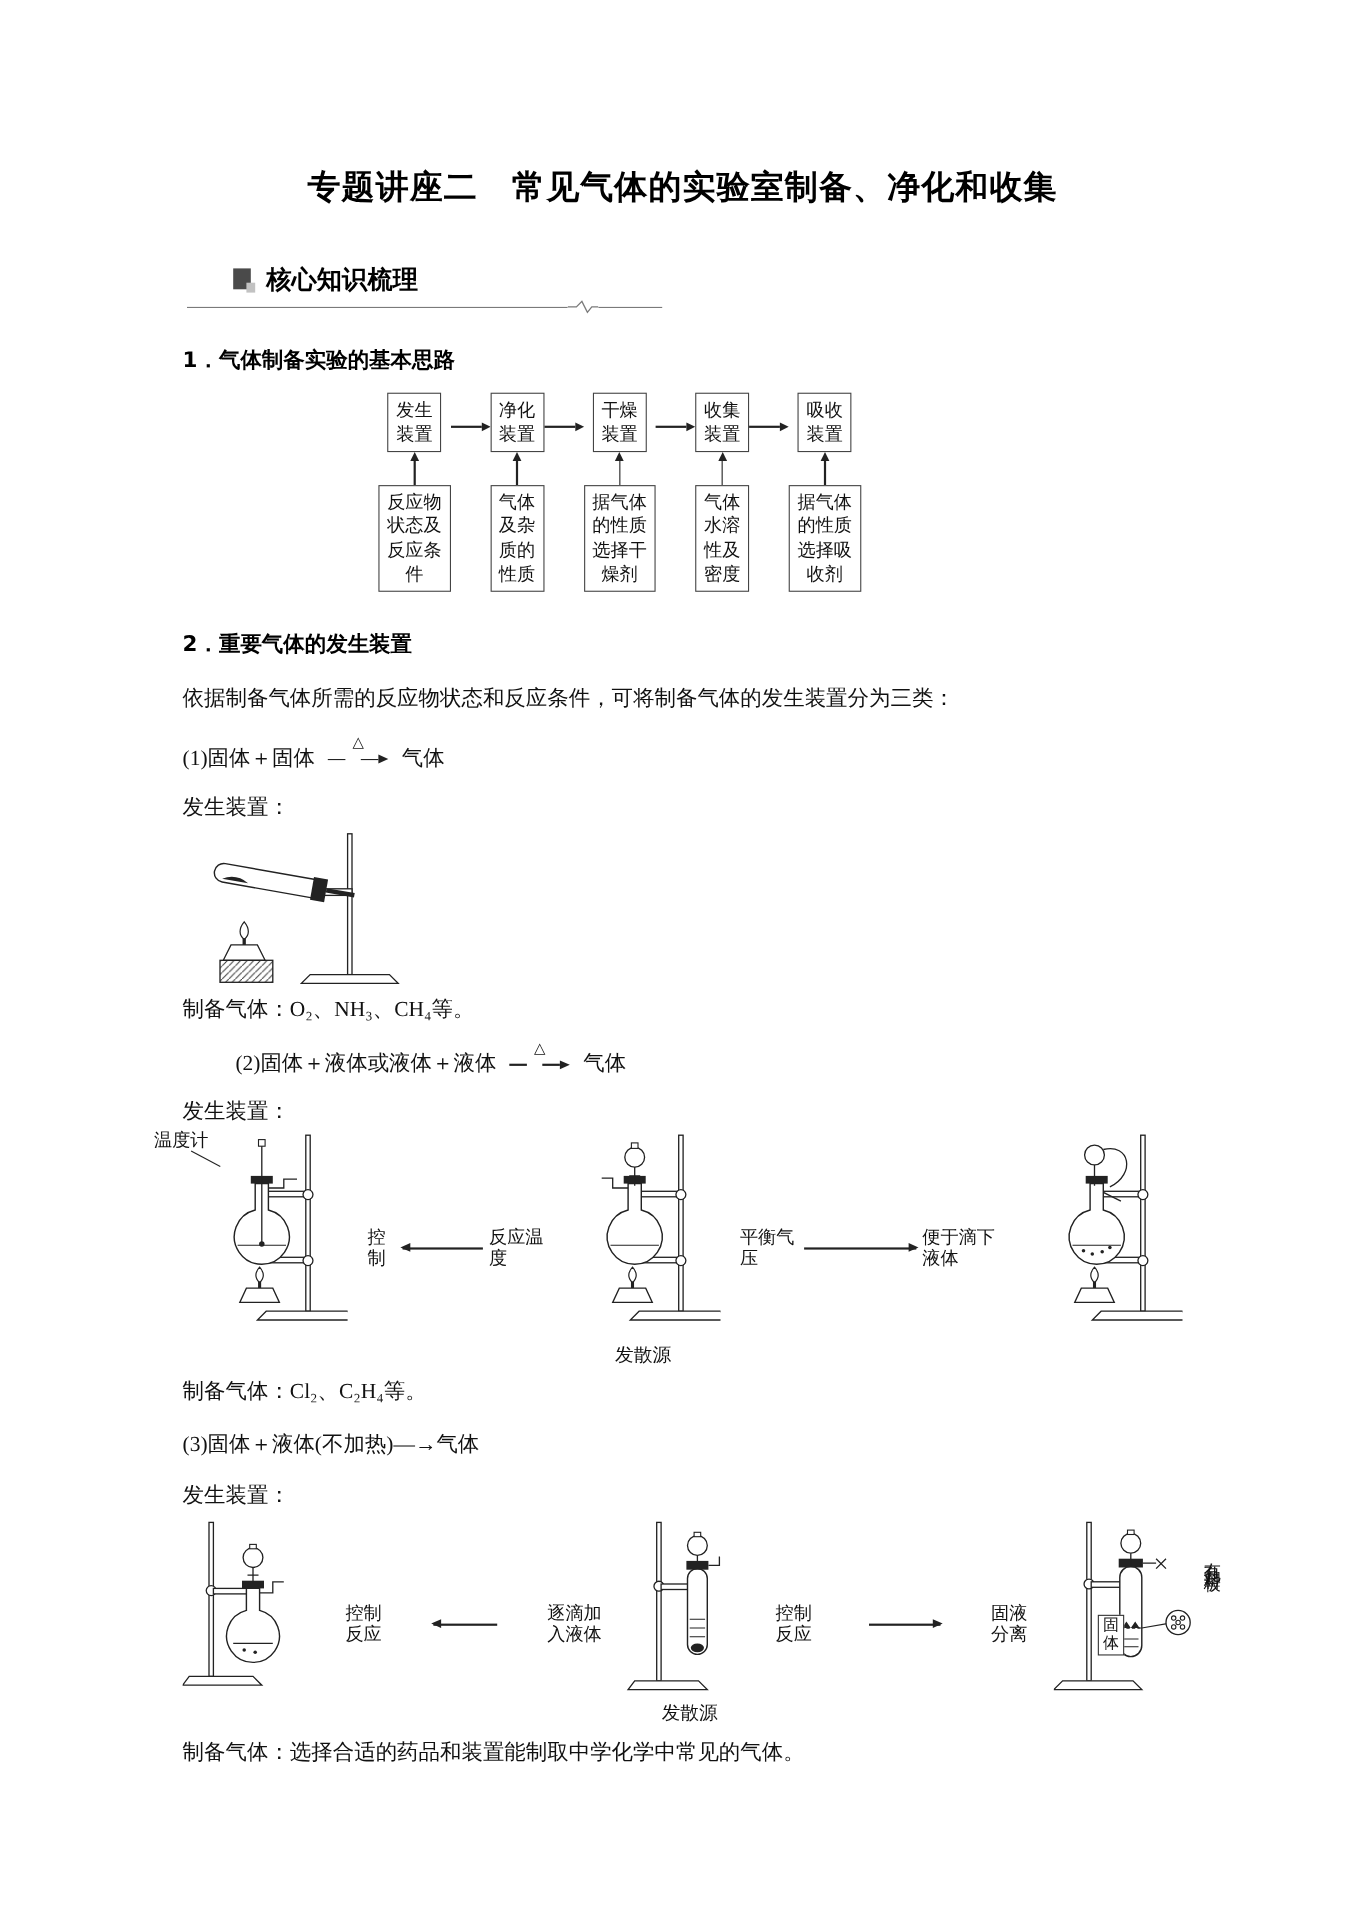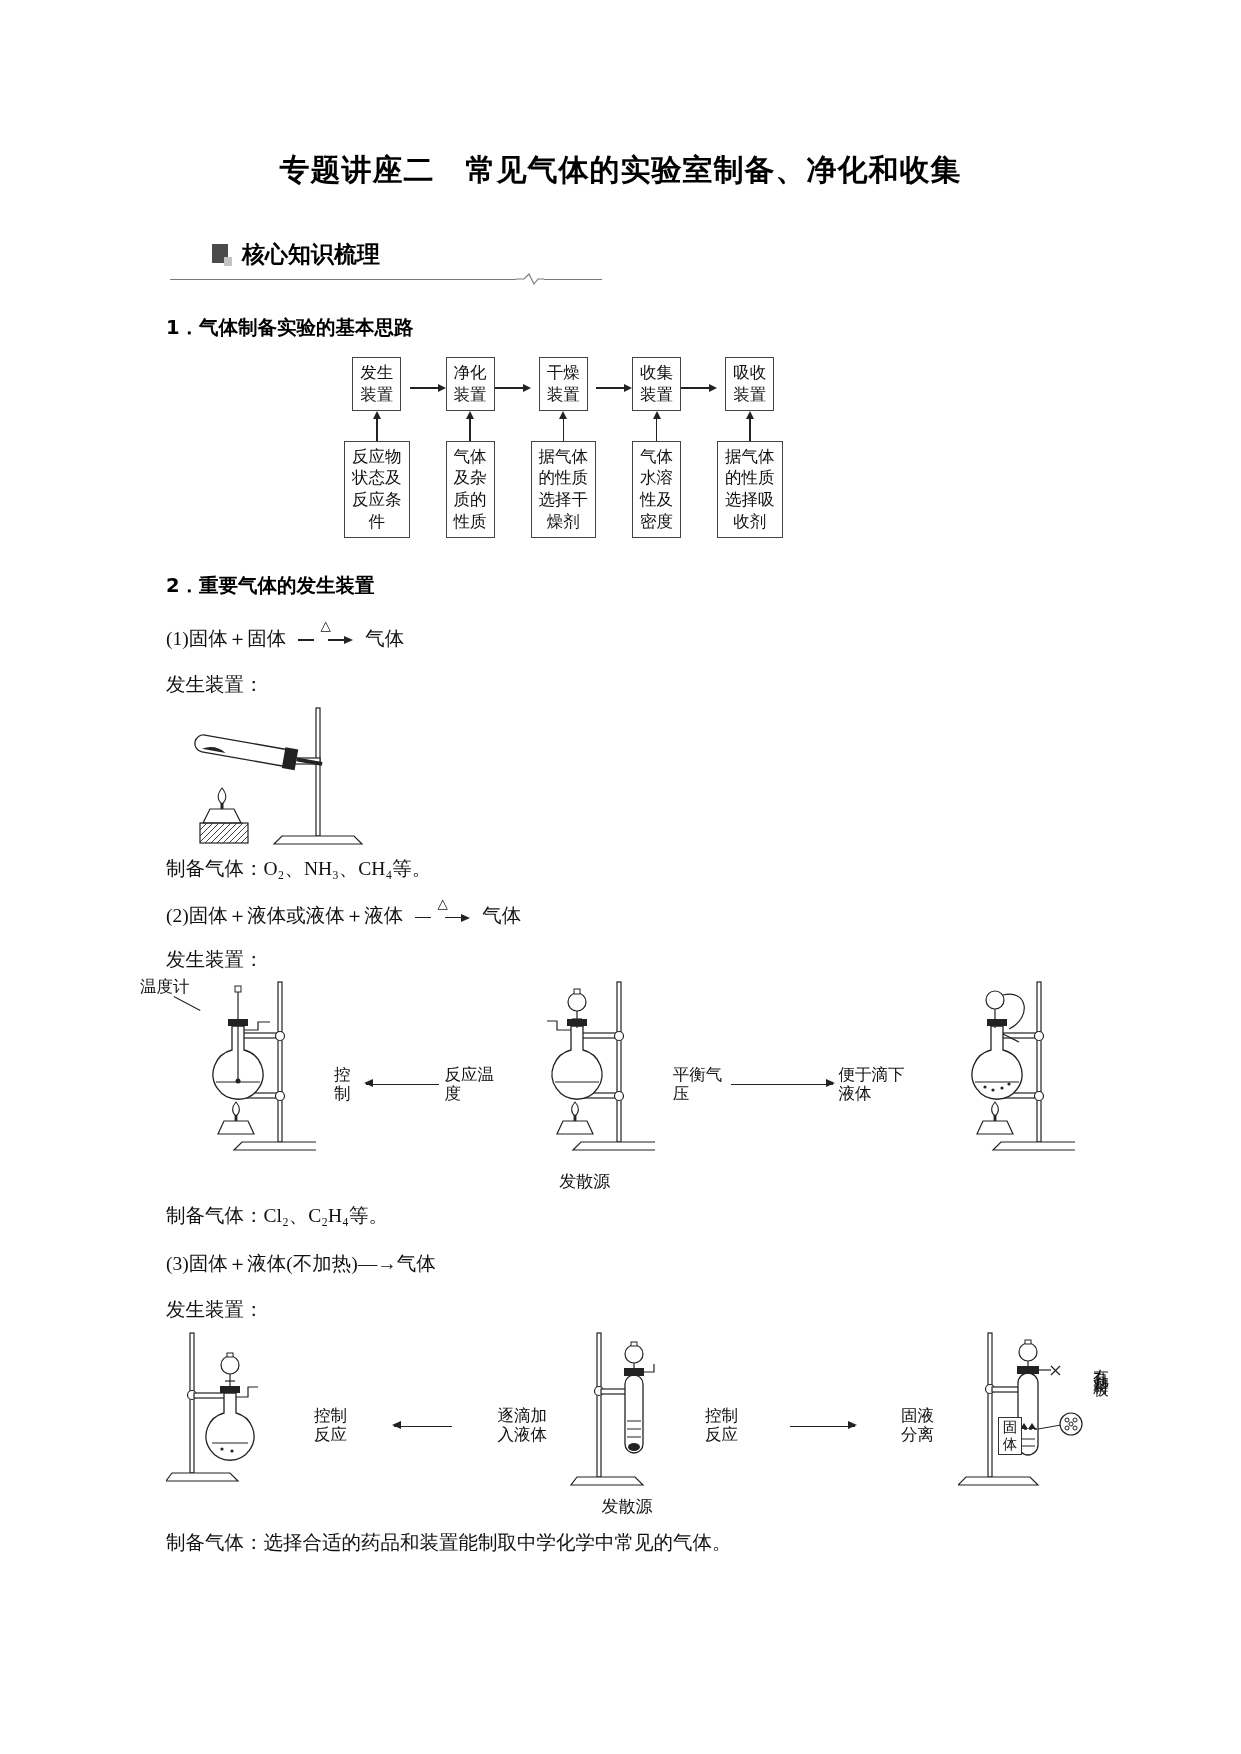--- a/index.html
+++ b/index.html
@@ -195,20 +195,21 @@
           </div>
       <div class="fc-box pre">据气体
 的性质
 选择吸
 收剂</div>
     </div>
   </div>
 
   <div class="item-head">2．重要气体的发生装置</div>
 
+  <p class="bodytext">依据制备气体所需的反应物状态和反应条件，可将制备气体的发生装置分为三类：</p>
 
   <p class="rxn">
     <span>(1)固体＋固体</span>
     <span class="rxn-arrow">
       <span class="cond">△</span>
       <i class="seg"></i>
           <i class="seg seg2"></i>
           <i class="tri-r"></i>
     </span>
     <span>气体</span>
@@ -236,21 +237,21 @@
         <path d="M56 86 c5 6 5 12 0 16 c-5 -4 -5 -10 0 -16 z" fill="#fff" stroke="#222" stroke-width="1.1"></path>
         <rect x="54.5" y="101" width="3" height="6" fill="#222"></rect>
         <path d="M44 107 h24 l7 14 h-38 z" fill="#fff" stroke="#222" stroke-width="1.2"></path>
         <rect x="34" y="121" width="48" height="20" fill="url(#hatch)" stroke="#222" stroke-width="1.2"></rect>
       </svg>
     </div>
   </div>
 
   <p class="bodytext" style="margin-top:8px;">制备气体：O₂、NH₃、CH₄等。</p>
 
-  <p class="rxn" style="margin-top:20px;">
+  <p class="rxn" style="margin-top:20px;margin-left:48px;">
     <span>(2)固体＋液体或液体＋液体</span>
     <span class="rxn-arrow">
       <span class="cond">△</span>
       <i class="seg"></i>
           <i class="seg seg2"></i>
           <i class="tri-r"></i>
     </span>
     <span>气体</span>
   </p>
 

